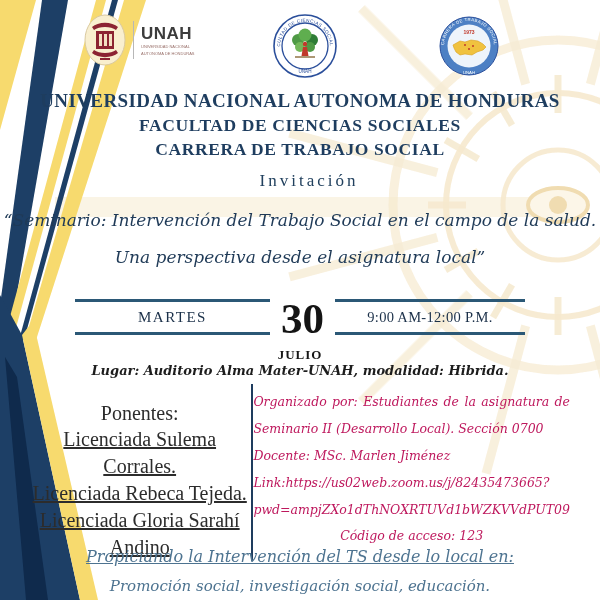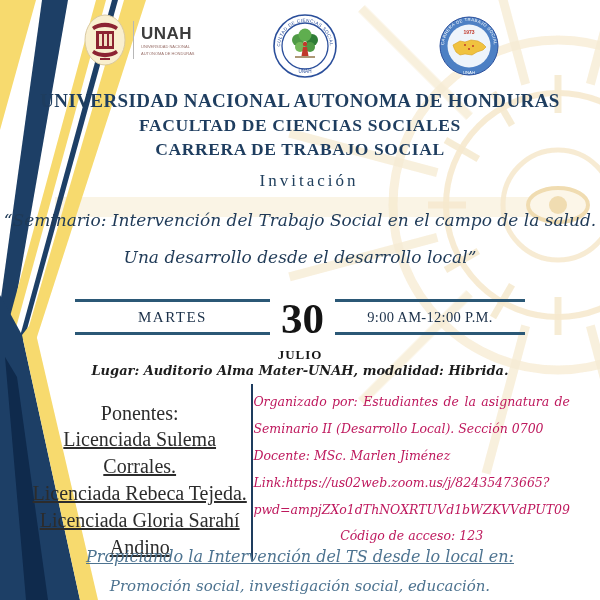--- a/index.html
+++ b/index.html
@@ -179,21 +179,21 @@
   <div class="content title-block">
     <div class="title-l1">UNIVERSIDAD NACIONAL AUTONOMA DE HONDURAS</div>
     <div class="title-l2">FACULTAD DE CIENCIAS SOCIALES</div>
     <div class="title-l3">CARRERA DE TRABAJO SOCIAL</div>
   </div>
 
   <div class="content invitacion">Invitación</div>
 
   <div class="content quote">
     <div class="quote-l1">“Seminario: Intervención del Trabajo Social en el campo de la salud.</div>
-    <div class="quote-l2">Una desarrollo desde el desarrollo local”</div>
+    <div class="quote-l2">Una perspectiva desde el asignatura local”</div>
   </div>
 
   <div class="content schedule">
     <div class="sch-box sch-day">MARTES</div>
     <div class="sch-date">30</div>
     <div class="sch-box sch-time">9:00 AM-12:00 P.M.</div>
   </div>
   <div class="content julio">JULIO</div>
   <div class="content lugar">Lugar: Auditorio Alma Mater-UNAH, modalidad: Hibrida.</div>
 

